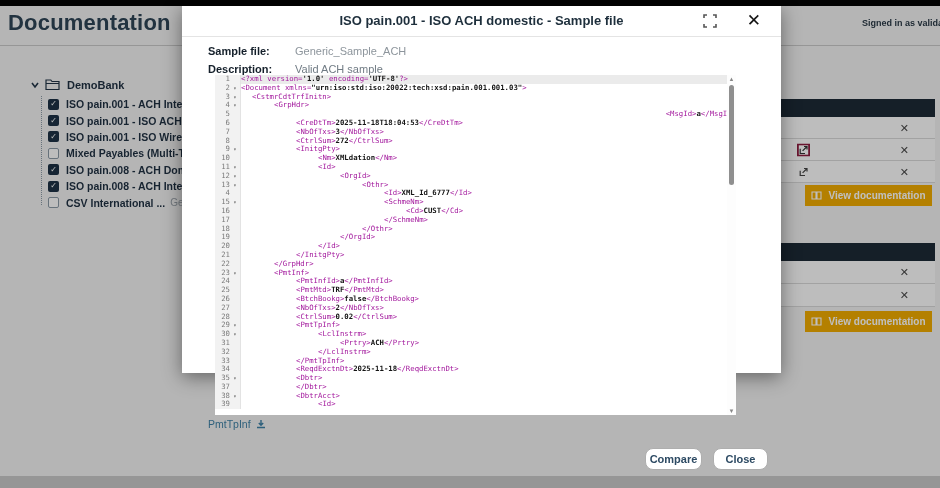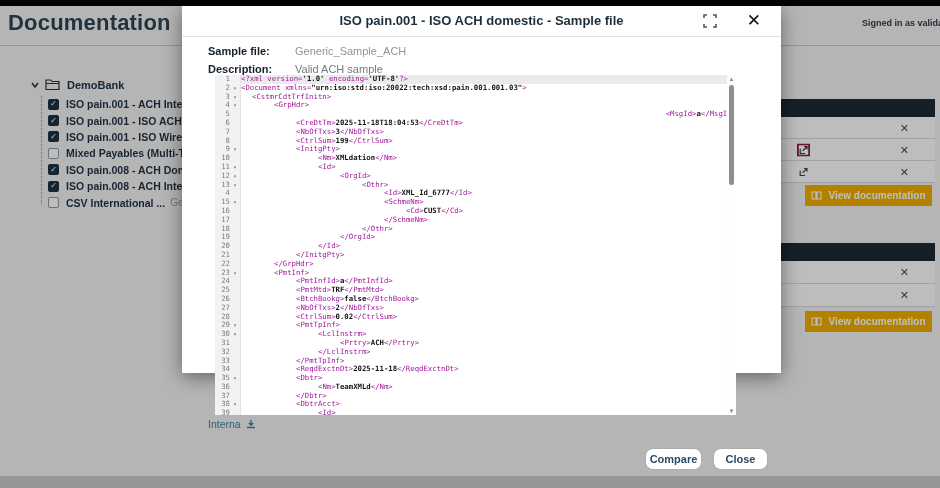--- a/index.html
+++ b/index.html
@@ -200,21 +200,21 @@
 
   <div class="code-box" id="code-box">
     <div id="code-lines">
         <div class="code-row hl"><span class="gut"><span class="num">1</span><span class="fold"></span></span><span class="cl" style="padding-left: 0px;"><span class="t">&lt;?xml version=</span><span class="v">'1.0'</span><span class="t"> encoding=</span><span class="v">'UTF-8'</span><span class="t">?&gt;</span></span></div>
         <div class="code-row"><span class="gut"><span class="num">2</span><span class="fold">▾</span></span><span class="cl" style="padding-left: 0px;"><span class="t">&lt;Document xmlns=</span><span class="v">"urn:iso:std:iso:20022:tech:xsd:pain.001.001.03"</span><span class="t">&gt;</span></span></div>
         <div class="code-row"><span class="gut"><span class="num">3</span><span class="fold">▾</span></span><span class="cl" style="padding-left: 11px;"><span class="t">&lt;CstmrCdtTrfInitn&gt;</span></span></div>
         <div class="code-row"><span class="gut"><span class="num">4</span><span class="fold">▾</span></span><span class="cl" style="padding-left: 33px;"><span class="t">&lt;GrpHdr&gt;</span></span></div>
         <div class="code-row"><span class="gut"><span class="num">5</span><span class="fold"></span></span><span class="cl" style="padding-left: 55px; text-align: right;"><span class="t">&lt;MsgId&gt;</span><span class="v">a</span><span class="t">&lt;/MsgId&gt;</span></span></div>
         <div class="code-row"><span class="gut"><span class="num">6</span><span class="fold"></span></span><span class="cl" style="padding-left: 55px;"><span class="t">&lt;CreDtTm&gt;</span><span class="v">2025-11-18T18:04:53</span><span class="t">&lt;/CreDtTm&gt;</span></span></div>
         <div class="code-row"><span class="gut"><span class="num">7</span><span class="fold"></span></span><span class="cl" style="padding-left: 55px;"><span class="t">&lt;NbOfTxs&gt;</span><span class="v">3</span><span class="t">&lt;/NbOfTxs&gt;</span></span></div>
-        <div class="code-row"><span class="gut"><span class="num">8</span><span class="fold"></span></span><span class="cl" style="padding-left: 55px;"><span class="t">&lt;CtrlSum&gt;</span><span class="v">199</span><span class="t">&lt;/CtrlSum&gt;</span></span></div>
+        <div class="code-row"><span class="gut"><span class="num">8</span><span class="fold"></span></span><span class="cl" style="padding-left: 55px;"><span class="t">&lt;CtrlSum&gt;</span><span class="v">272</span><span class="t">&lt;/CtrlSum&gt;</span></span></div>
         <div class="code-row"><span class="gut"><span class="num">9</span><span class="fold">▾</span></span><span class="cl" style="padding-left: 55px;"><span class="t">&lt;InitgPty&gt;</span></span></div>
         <div class="code-row"><span class="gut"><span class="num">10</span><span class="fold"></span></span><span class="cl" style="padding-left: 77px;"><span class="t">&lt;Nm&gt;</span><span class="v">XMLdation</span><span class="t">&lt;/Nm&gt;</span></span></div>
         <div class="code-row"><span class="gut"><span class="num">11</span><span class="fold">▾</span></span><span class="cl" style="padding-left: 77px;"><span class="t">&lt;Id&gt;</span></span></div>
         <div class="code-row"><span class="gut"><span class="num">12</span><span class="fold">▾</span></span><span class="cl" style="padding-left: 99px;"><span class="t">&lt;OrgId&gt;</span></span></div>
         <div class="code-row"><span class="gut"><span class="num">13</span><span class="fold">▾</span></span><span class="cl" style="padding-left: 121px;"><span class="t">&lt;Othr&gt;</span></span></div>
         <div class="code-row"><span class="gut"><span class="num">4</span><span class="fold"></span></span><span class="cl" style="padding-left: 143px;"><span class="t">&lt;Id&gt;</span><span class="v">XML_Id_6777</span><span class="t">&lt;/Id&gt;</span></span></div>
         <div class="code-row"><span class="gut"><span class="num">15</span><span class="fold">▾</span></span><span class="cl" style="padding-left: 143px;"><span class="t">&lt;SchmeNm&gt;</span></span></div>
         <div class="code-row"><span class="gut"><span class="num">16</span><span class="fold"></span></span><span class="cl" style="padding-left: 165px;"><span class="t">&lt;Cd&gt;</span><span class="v">CUST</span><span class="t">&lt;/Cd&gt;</span></span></div>
         <div class="code-row"><span class="gut"><span class="num">17</span><span class="fold"></span></span><span class="cl" style="padding-left: 143px;"><span class="t">&lt;/SchmeNm&gt;</span></span></div>
         <div class="code-row"><span class="gut"><span class="num">18</span><span class="fold"></span></span><span class="cl" style="padding-left: 121px;"><span class="t">&lt;/Othr&gt;</span></span></div>
@@ -228,34 +228,33 @@
         <div class="code-row"><span class="gut"><span class="num">26</span><span class="fold"></span></span><span class="cl" style="padding-left: 55px;"><span class="t">&lt;BtchBookg&gt;</span><span class="v">false</span><span class="t">&lt;/BtchBookg&gt;</span></span></div>
         <div class="code-row"><span class="gut"><span class="num">27</span><span class="fold"></span></span><span class="cl" style="padding-left: 55px;"><span class="t">&lt;NbOfTxs&gt;</span><span class="v">2</span><span class="t">&lt;/NbOfTxs&gt;</span></span></div>
         <div class="code-row"><span class="gut"><span class="num">28</span><span class="fold"></span></span><span class="cl" style="padding-left: 55px;"><span class="t">&lt;CtrlSum&gt;</span><span class="v">0.02</span><span class="t">&lt;/CtrlSum&gt;</span></span></div>
         <div class="code-row"><span class="gut"><span class="num">29</span><span class="fold">▾</span></span><span class="cl" style="padding-left: 55px;"><span class="t">&lt;PmtTpInf&gt;</span></span></div>
         <div class="code-row"><span class="gut"><span class="num">30</span><span class="fold">▾</span></span><span class="cl" style="padding-left: 77px;"><span class="t">&lt;LclInstrm&gt;</span></span></div>
         <div class="code-row"><span class="gut"><span class="num">31</span><span class="fold"></span></span><span class="cl" style="padding-left: 99px;"><span class="t">&lt;Prtry&gt;</span><span class="v">ACH</span><span class="t">&lt;/Prtry&gt;</span></span></div>
         <div class="code-row"><span class="gut"><span class="num">32</span><span class="fold"></span></span><span class="cl" style="padding-left: 77px;"><span class="t">&lt;/LclInstrm&gt;</span></span></div>
         <div class="code-row"><span class="gut"><span class="num">33</span><span class="fold"></span></span><span class="cl" style="padding-left: 55px;"><span class="t">&lt;/PmtTpInf&gt;</span></span></div>
         <div class="code-row"><span class="gut"><span class="num">34</span><span class="fold"></span></span><span class="cl" style="padding-left: 55px;"><span class="t">&lt;ReqdExctnDt&gt;</span><span class="v">2025-11-18</span><span class="t">&lt;/ReqdExctnDt&gt;</span></span></div>
         <div class="code-row"><span class="gut"><span class="num">35</span><span class="fold">▾</span></span><span class="cl" style="padding-left: 55px;"><span class="t">&lt;Dbtr&gt;</span></span></div>
-        <div class="code-row"><span class="gut"><span class="num">36</span><span class="fold"></span></span><span class="cl" style="padding-left: 77px;"><span class="t">&lt;Nm&gt;</span><span class="v">TeamXMLd</span><span class="t">&lt;/Nm&gt;</span></span></div>
         <div class="code-row"><span class="gut"><span class="num">37</span><span class="fold"></span></span><span class="cl" style="padding-left: 55px;"><span class="t">&lt;/Dbtr&gt;</span></span></div>
         <div class="code-row"><span class="gut"><span class="num">38</span><span class="fold">▾</span></span><span class="cl" style="padding-left: 55px;"><span class="t">&lt;DbtrAcct&gt;</span></span></div>
         <div class="code-row"><span class="gut"><span class="num">39</span><span class="fold"></span></span><span class="cl" style="padding-left: 77px;"><span class="t">&lt;Id&gt;</span></span></div>
       </div>
     <div class="code-scroll">
       <span class="scroll-arrow" style="top:1px">▲</span>
       <div class="scroll-thumb"></div>
       <span class="scroll-arrow" style="bottom:1px">▼</span>
     </div>
   </div>
 
   <div class="download-link">
-    <span>Interna</span>
+    <span>PmtTpInf</span>
     <svg width="10" height="10" viewBox="0 0 10 10">
       <path d="M5 1 L5 6 M2.8 4 L5 6.3 L7.2 4 M1 8.5 L9 8.5" fill="none" stroke="#2e607c" stroke-width="1.4"></path>
     </svg>
   </div>
 
   <div class="modal-btn btn-compare">Compare</div>
   <div class="modal-btn btn-close">Close</div>
 </div>
 
 </body></html>

